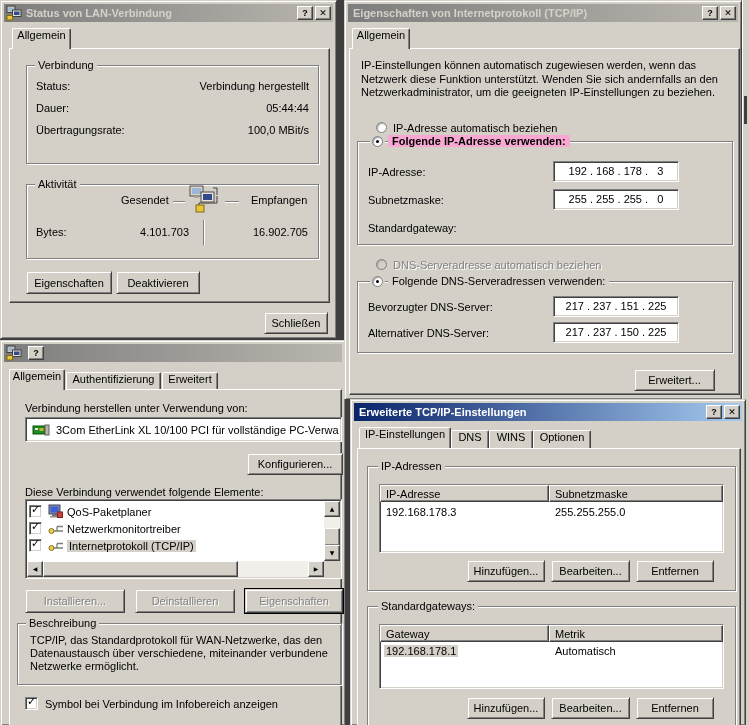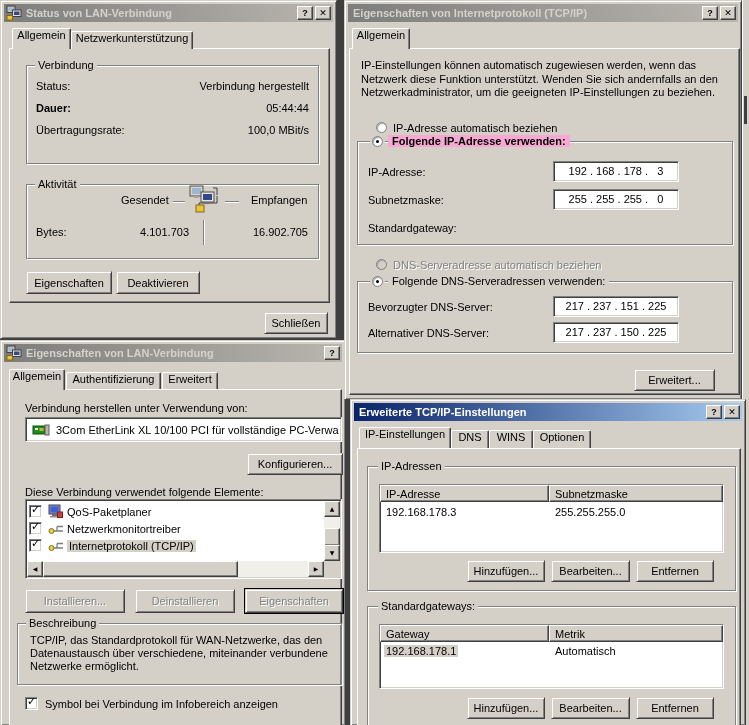--- a/index.html
+++ b/index.html
@@ -89,21 +89,20 @@
 
   <div class="win cut" style="left:0;top:340px;width:346px;height:385px;z-index:1;overflow:hidden;">
     <div class="tbar inactive">
       <svg class="ticon" viewBox="0 0 16 16">
         <rect x="1" y="1" width="8" height="6.5" fill="#c8c4bc" stroke="#404040" stroke-width="1"></rect>
         <rect x="2.5" y="2.5" width="5" height="3.5" fill="#9cb6d8"></rect>
         <rect x="6.5" y="5" width="8.5" height="6.5" fill="#e4e0d8" stroke="#404040" stroke-width="1"></rect>
         <rect x="8" y="6.5" width="5.5" height="3.5" fill="#30488c"></rect>
         <rect x="1" y="10.5" width="5.5" height="4.5" fill="#e8c438" stroke="#806810" stroke-width="1"></rect>
       </svg>
-      <span class="ttext">Eigenschaften von LAN-Verbindung</span>
       <span class="tbtn">?</span>
     </div>
     <div class="tab on" style="left:8px;top:28px;width:56px;height:21px;">
       <span>Allgemein</span>
       </div>
     <div class="tab" style="left:65px;top:31px;width:95px;height:17px;">
       <span>Authentifizierung</span>
       </div>
     <div class="tab" style="left:161px;top:31px;width:56px;height:17px;">
       <span>Erweitert</span>
@@ -213,31 +212,28 @@
         <rect x="8" y="6.5" width="5.5" height="3.5" fill="#30488c"></rect>
         <rect x="1" y="10.5" width="5.5" height="4.5" fill="#e8c438" stroke="#806810" stroke-width="1"></rect>
       </svg>
       <span class="ttext">Status von LAN-Verbindung</span>
       <span class="tbtn">?</span>
       <span class="tbtn">✕</span>
     </div>
     <div class="tab on" style="left:11px;top:27px;width:59px;height:21px;">
       <span>Allgemein</span>
       </div>
-    <div class="tab" style="left:70px;top:30px;width:122px;height:18px;">
-      <span>Netzwerkunterstützung</span>
-      </div>
     <div class="panel" style="left:8px;top:47px;width:321px;height:255px;"></div>
 
     <div class="grp" style="left:25px;top:64px;width:293px;height:99px;">
       <span class="grp-label" style="left:8px;">Verbindung</span>
     </div>
     <span class="lbl" style="left:35px;top:79px;">Status:</span>
     <span class="val" style="left:150px;top:79px;width:158px;">Verbindung hergestellt</span>
-    <span class="lbl" style="left:35px;top:101px;font-weight:bold;">Dauer:</span>
+    <span class="lbl" style="left:35px;top:101px;">Dauer:</span>
     <span class="val" style="left:150px;top:101px;width:158px;">05:44:44</span>
     <span class="lbl" style="left:35px;top:123px;">Übertragungsrate:</span>
     <span class="val" style="left:150px;top:123px;width:158px;">100,0 MBit/s</span>
 
     <div class="grp" style="left:25px;top:183px;width:293px;height:75px;">
       <span class="grp-label" style="left:8px;">Aktivität</span>
     </div>
     <span class="lbl" style="left:120px;top:193px;">Gesendet</span>
     <div class="dash" style="left:172px;top:200px;width:12px;"></div>
     <svg class="abs" style="left:186px;top:184px;z-index:3;" width="34" height="30" viewBox="0 0 34 30">

